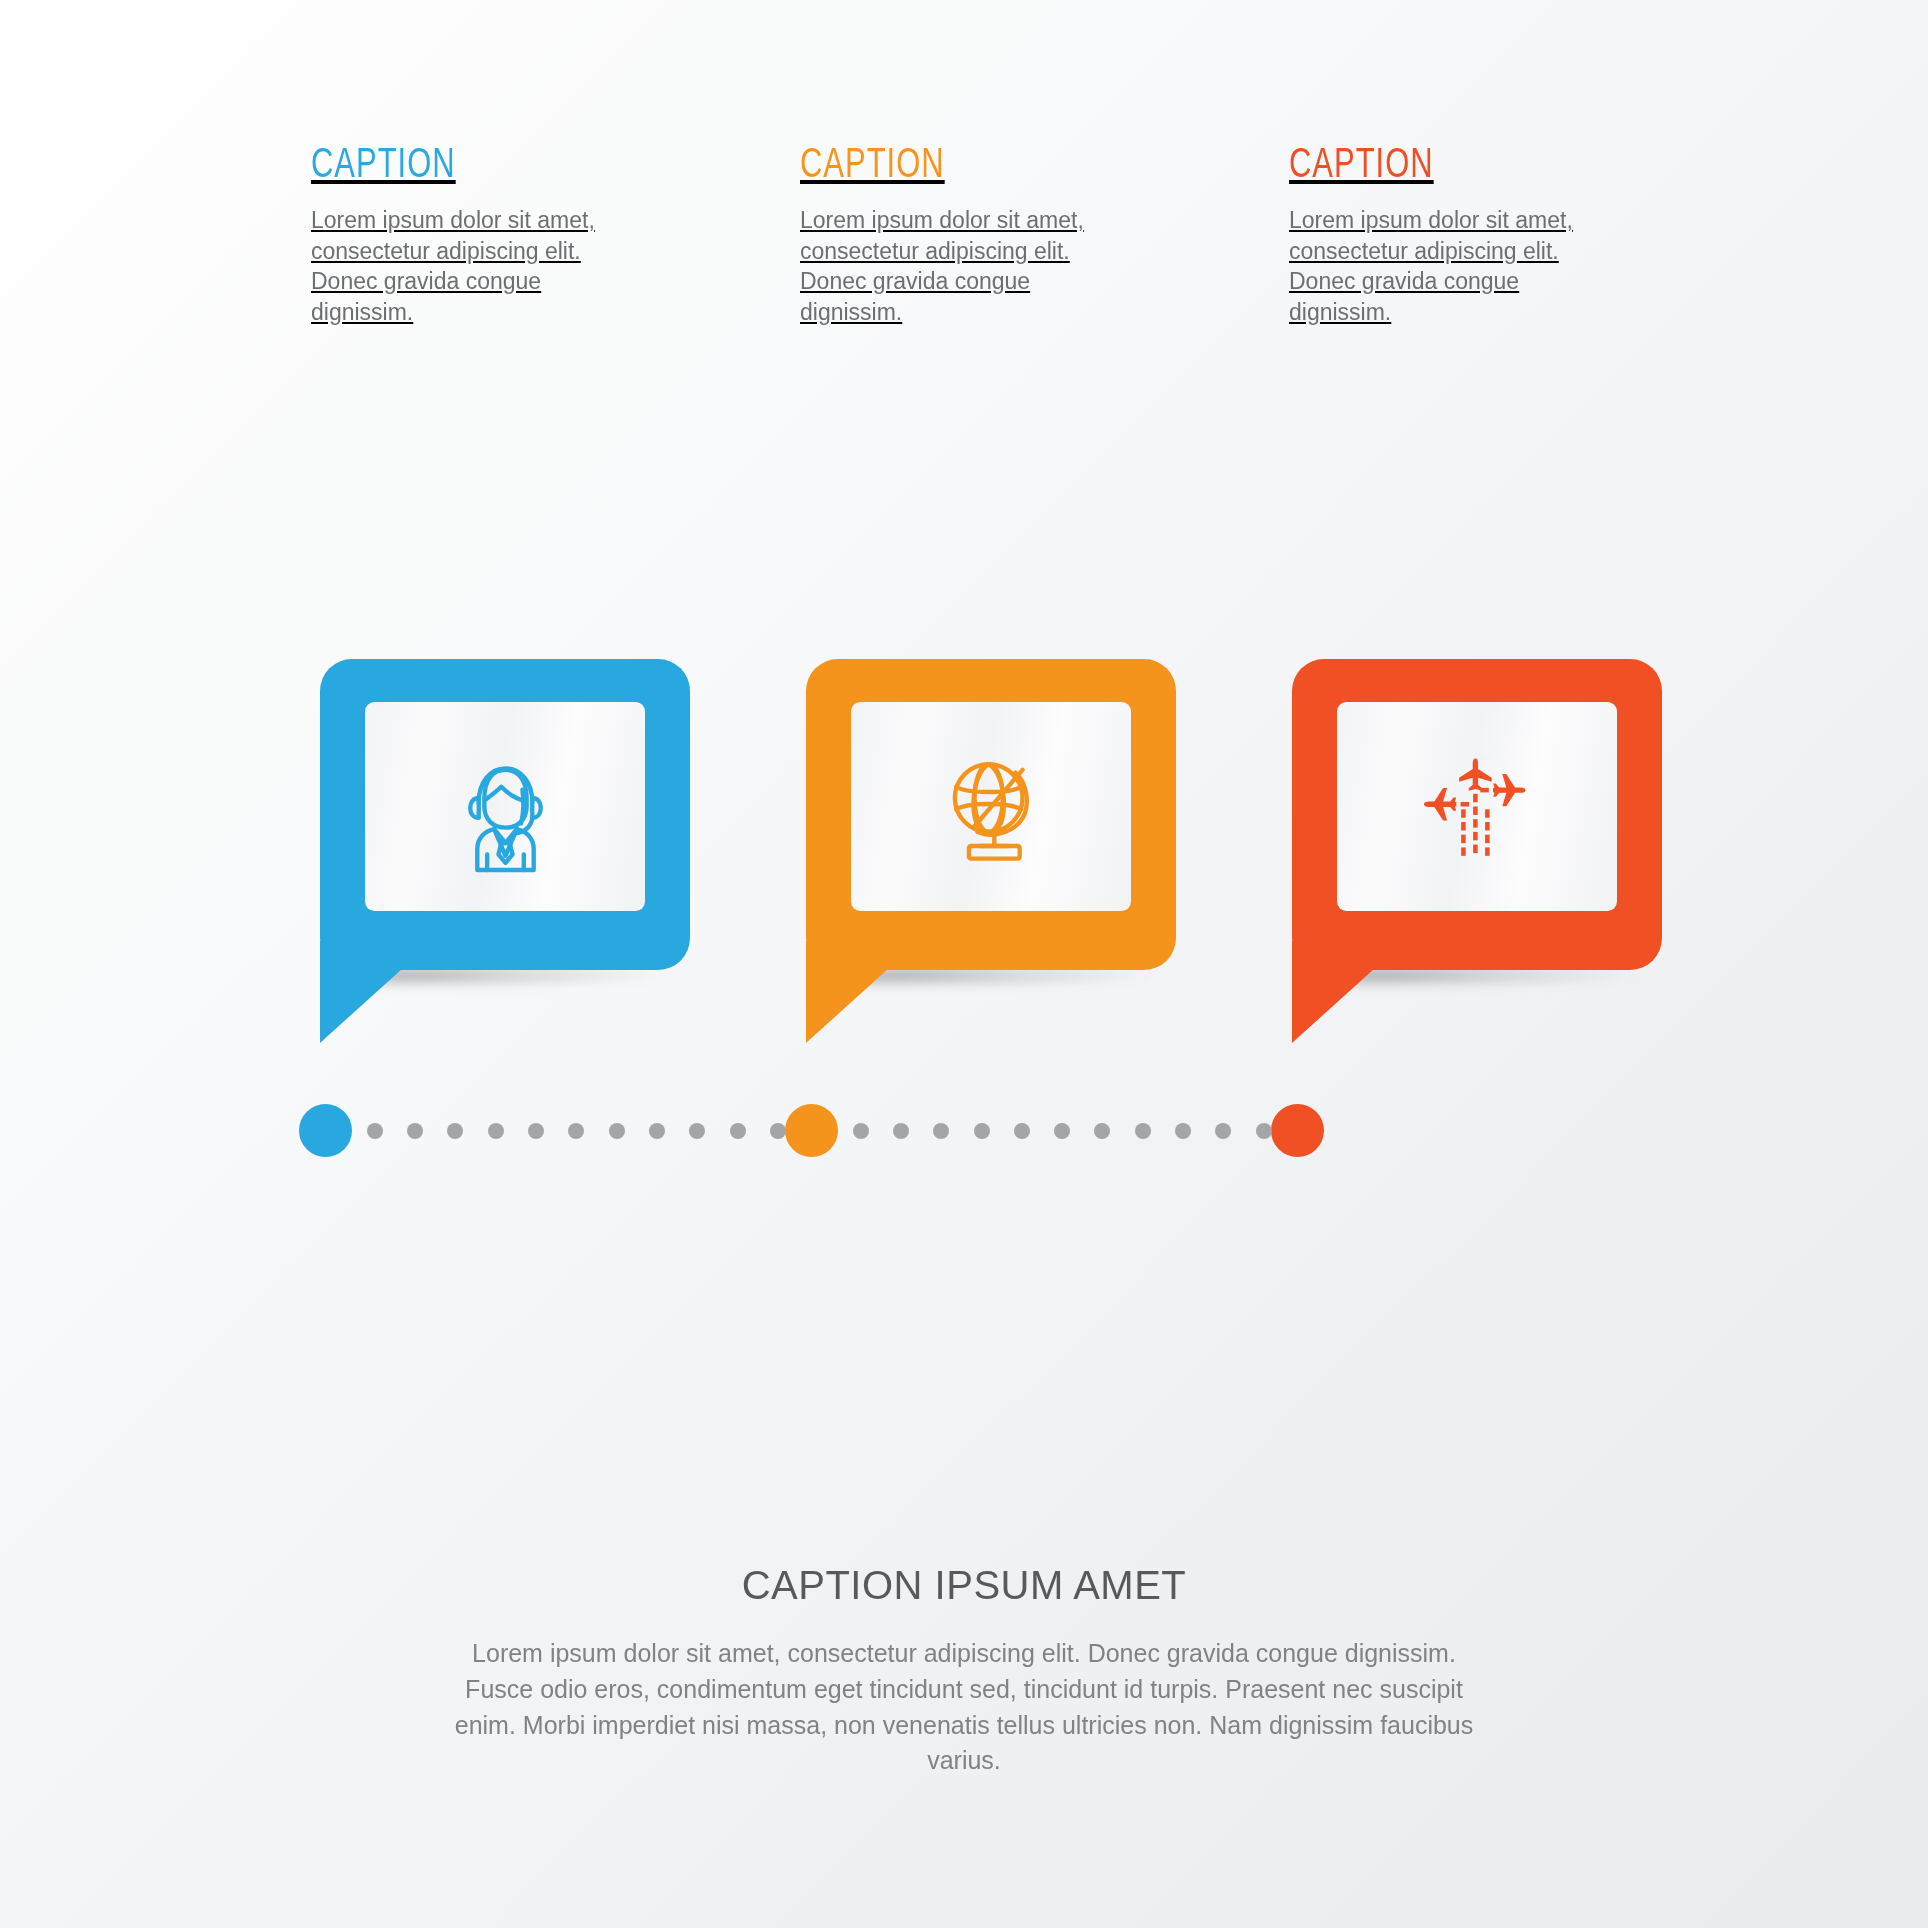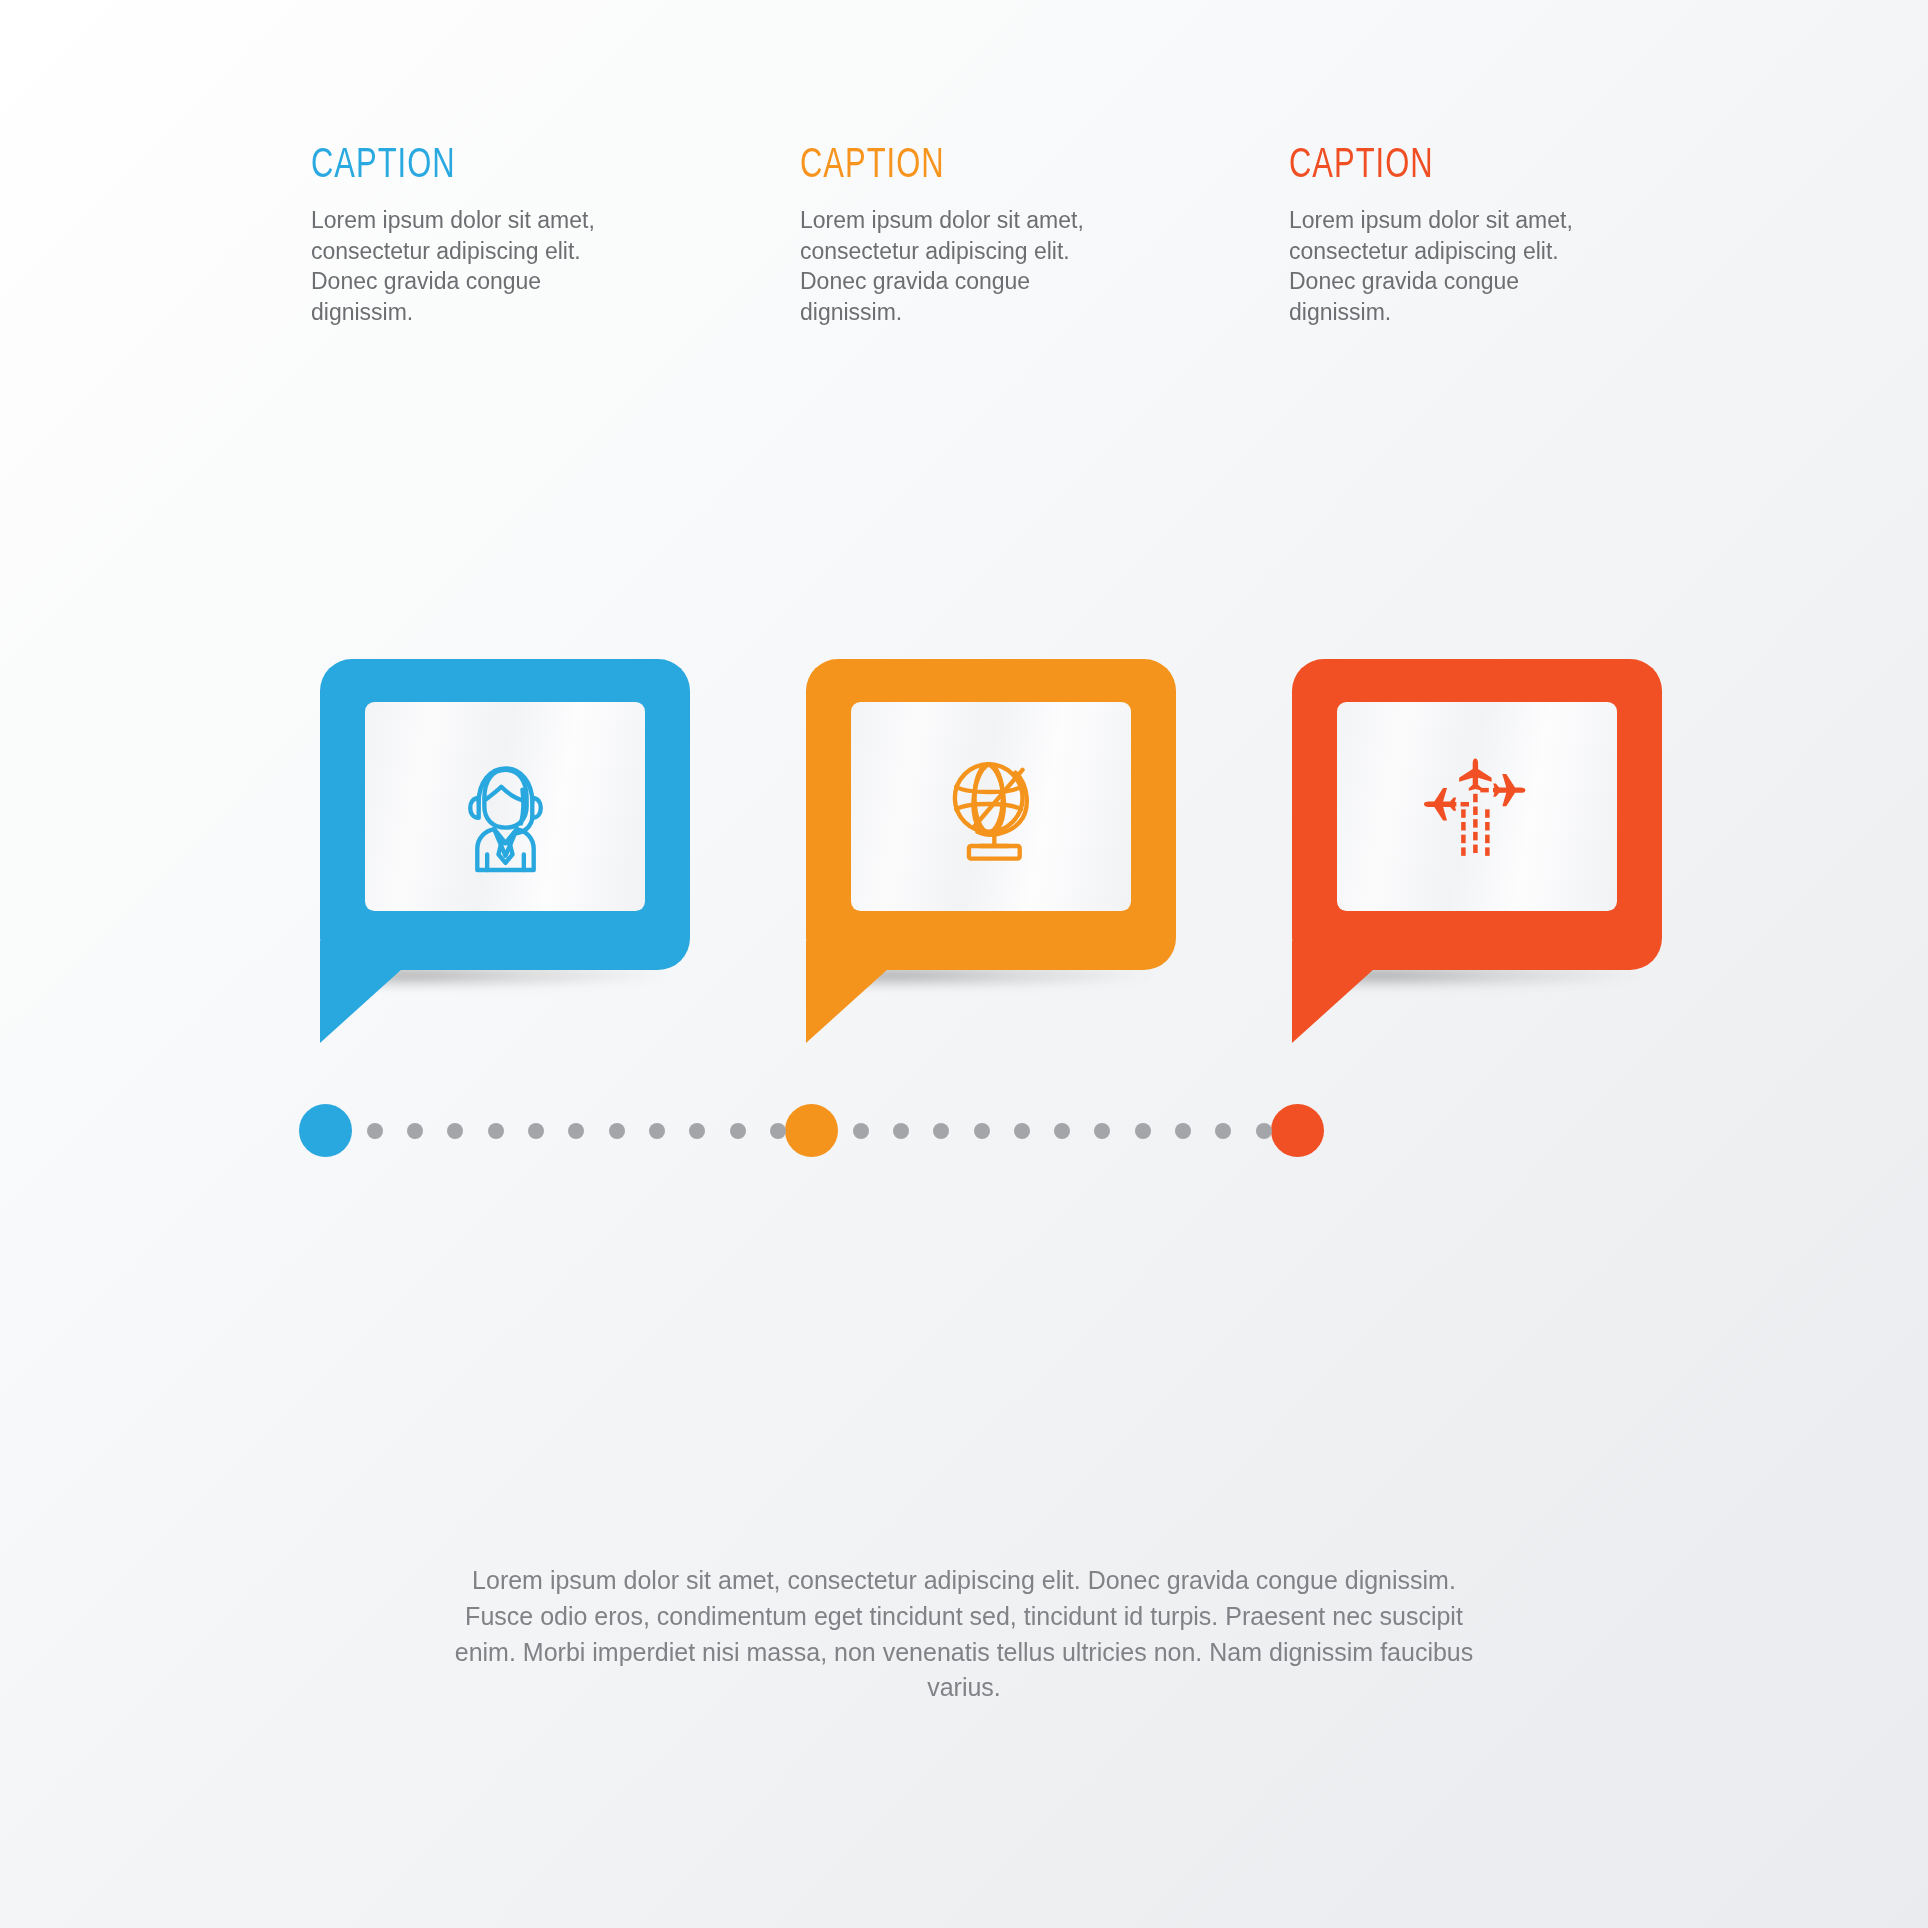--- a/index.html
+++ b/index.html
@@ -21,20 +21,21 @@
     position: absolute;
     top: 141px;
     left: 311px;
     width: 1347px;
     display: flex;
     justify-content: flex-start;
   }
   .caption-col {
     width: 320px;
     margin-right: 169px;
+    text-decoration: underline;
   }
   .caption-col:last-child { margin-right: 0; }
 
   .caption-title {
     font-family: "Liberation Sans Narrow", "Liberation Sans", sans-serif;
     font-size: 43px;
     font-weight: 400;
     letter-spacing: 1.4px;
     line-height: 1;
     margin: 0 0 21px 0;
@@ -340,15 +341,16 @@
     <div class="tl-small" style="left: 715px; background: rgb(163, 165, 168);"></div>
     <div class="tl-small" style="left: 755px; background: rgb(163, 165, 168);"></div>
     <div class="tl-small" style="left: 795px; background: rgb(163, 165, 168);"></div>
     <div class="tl-small" style="left: 836px; background: rgb(163, 165, 168);"></div>
     <div class="tl-small" style="left: 876px; background: rgb(163, 165, 168);"></div>
     <div class="tl-small" style="left: 916px; background: rgb(163, 165, 168);"></div>
     <div class="tl-small" style="left: 957px; background: rgb(163, 165, 168);"></div>
   </div>
 
 <div class="footer">
+  <h1 class="footer-title">CAPTION IPSUM AMET</h1>
   <p class="footer-body">Lorem ipsum dolor sit amet, consectetur adipiscing elit. Donec gravida congue dignissim. Fusce odio eros, condimentum eget tincidunt sed, tincidunt id turpis. Praesent nec suscipit enim. Morbi imperdiet nisi massa, non venenatis tellus ultricies non. Nam dignissim faucibus varius.</p>
 </div>
 
 
 </body></html>

